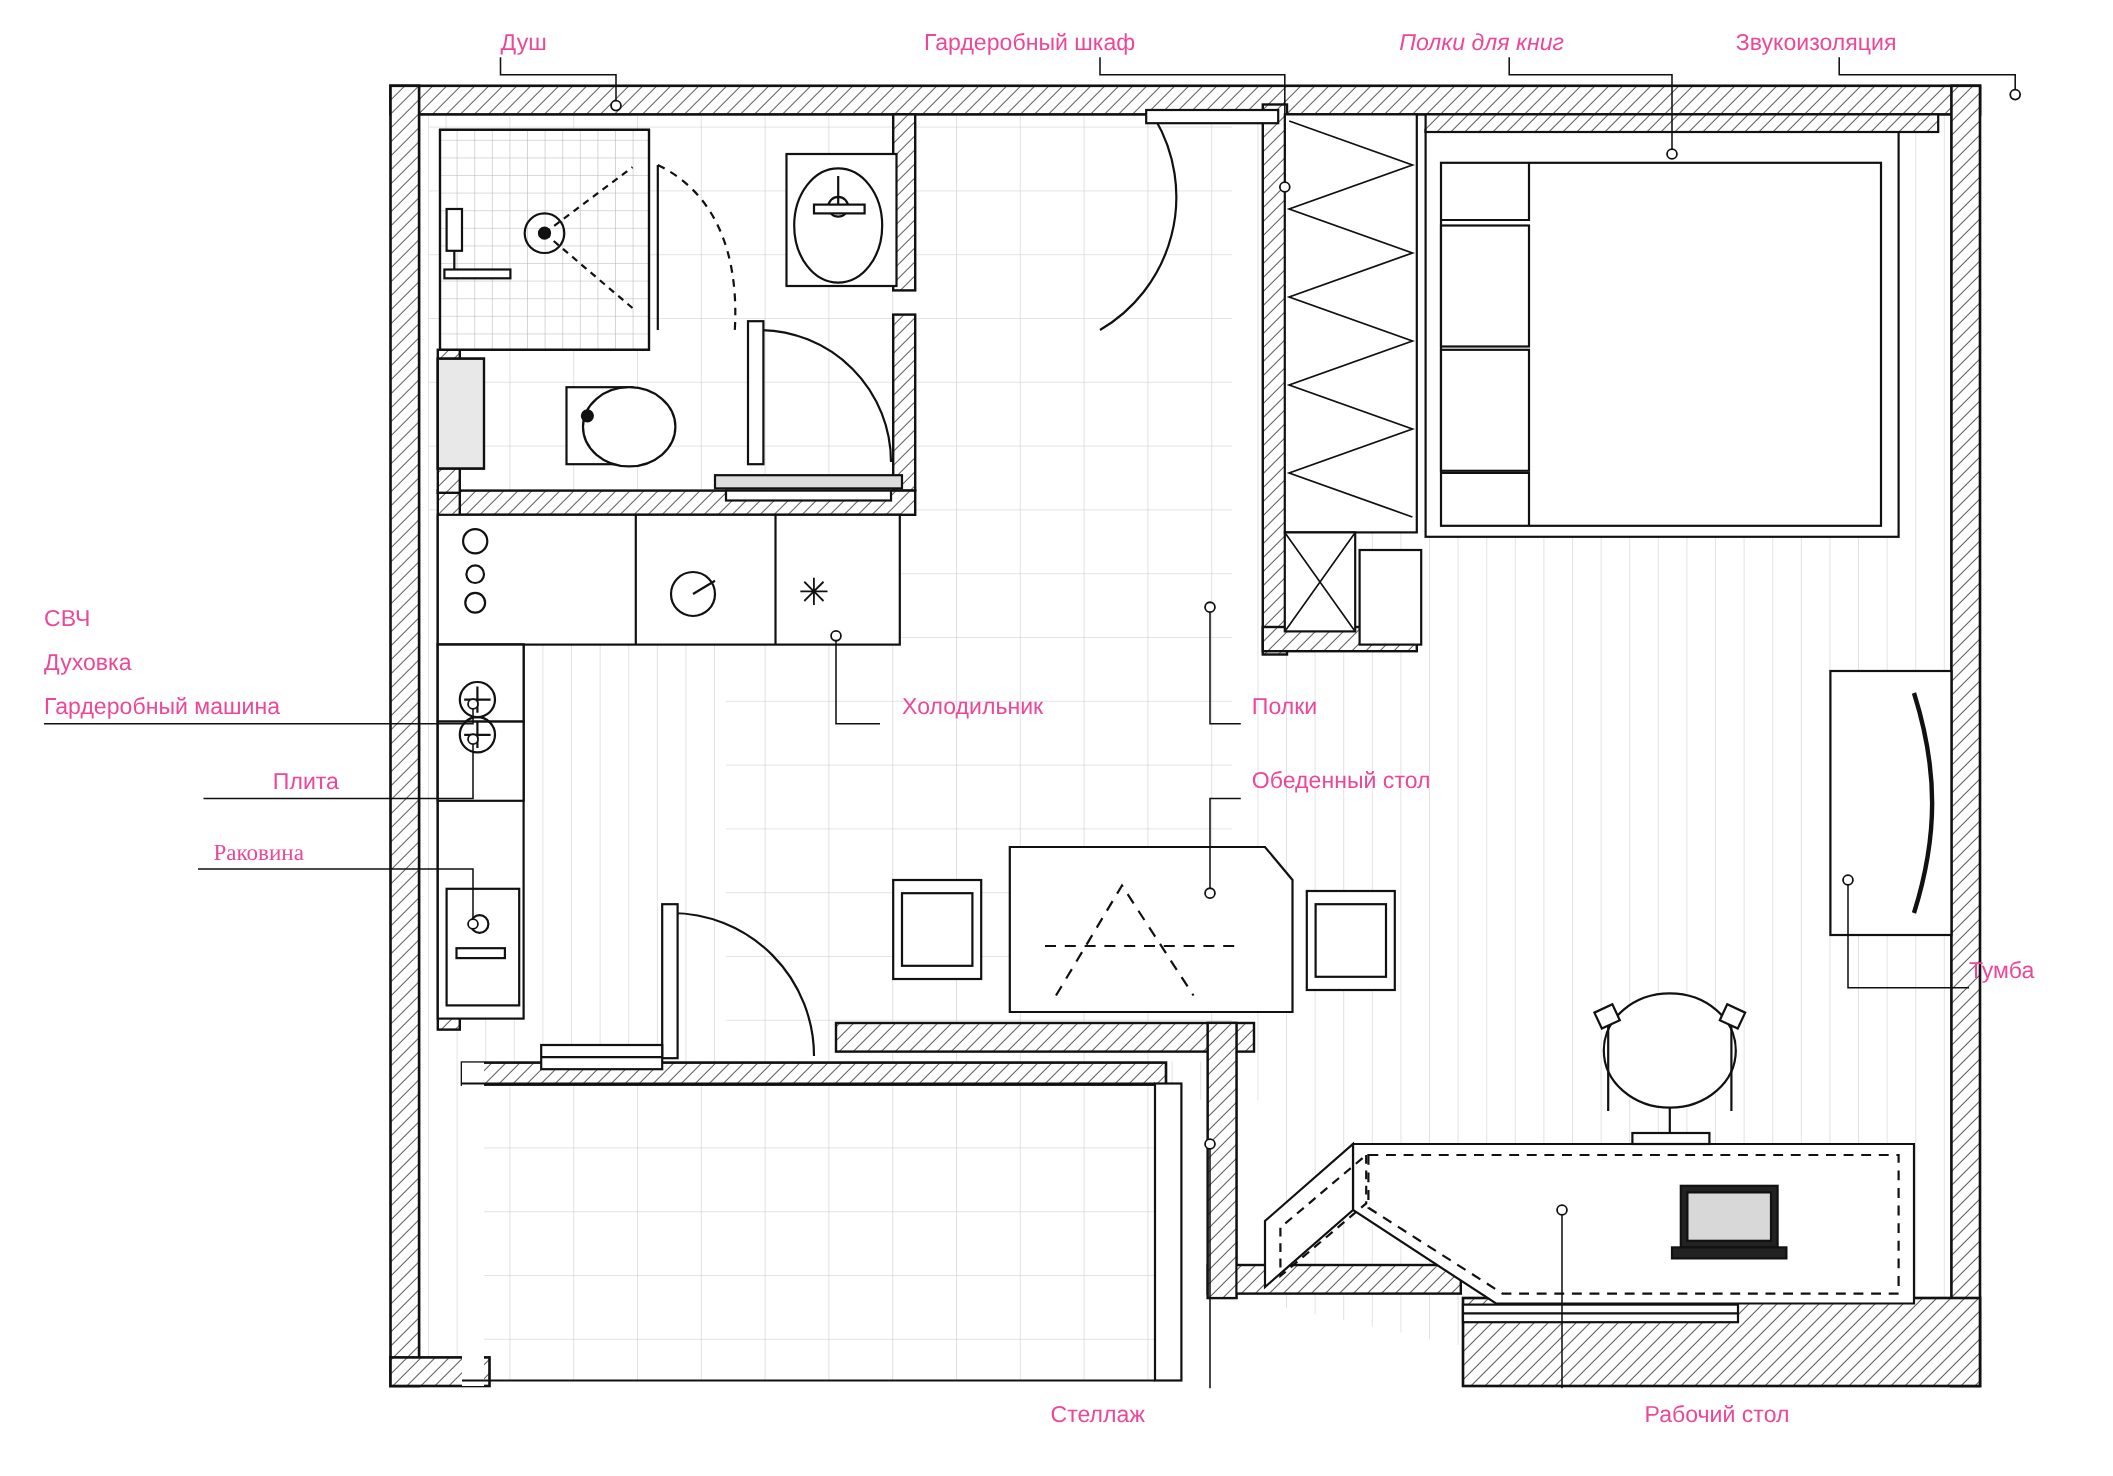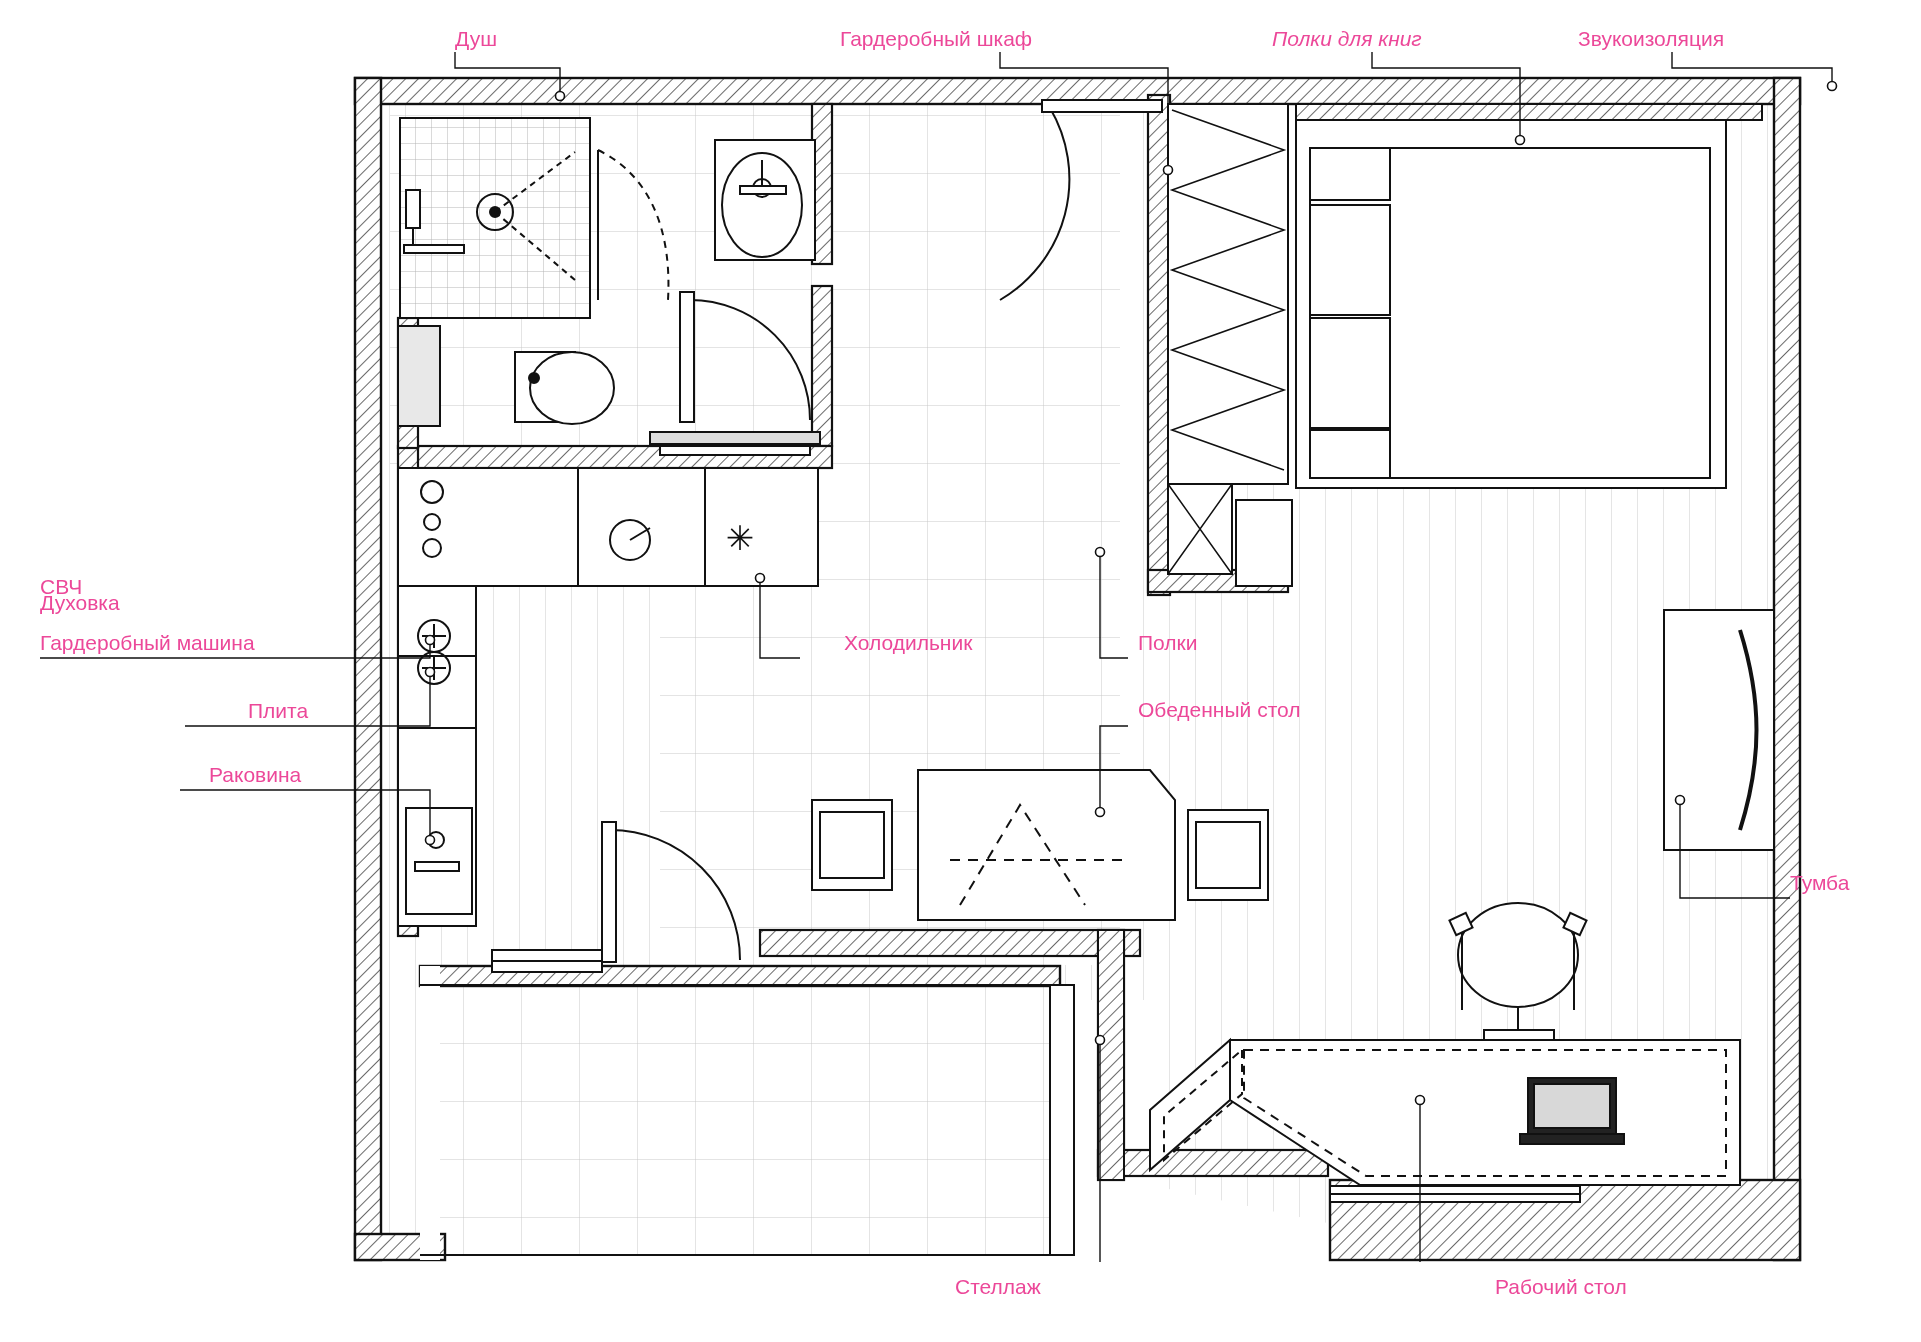--- a/index.html
+++ b/index.html
@@ -258,24 +258,24 @@
       <polyline points="1420,1262 1420,1100" fill="none" stroke="#111111" stroke-width="1.4"></polyline>
       <circle cx="1420" cy="1100" r="4.5" fill="#fff" stroke="#111111" stroke-width="1.6"></circle>
     </g>
 </svg>
 
 <div id="labels">
     <div class="lbl" style="left: 455px; top: 24px;">Душ</div>
     <div class="lbl" style="left: 840px; top: 24px;">Гардеробный шкаф</div>
     <div class="lbl" style="left: 1272px; top: 24px; font-style: italic;">Полки для книг</div>
     <div class="lbl" style="left: 1578px; top: 24px;">Звукоизоляция</div>
-    <div class="lbl" style="left: 40px; top: 548px; margin-top: 24px;">СВЧ</div>
+    <div class="lbl" style="left: 40px; top: 548px;">СВЧ</div>
     <div class="lbl" style="left: 40px; top: 588px;">Духовка</div>
     <div class="lbl" style="left: 40px; top: 628px;">Гардеробный машина</div>
     <div class="lbl" style="left: 248px; top: 696px;">Плита</div>
-    <div class="lbl" style="left: 820px; top: 628px; margin-left: 24px;">Холодильник</div>
+    <div class="lbl" style="left: 820px; top: 628px;">Холодильник</div>
     <div class="lbl" style="left: 1138px; top: 628px;">Полки</div>
     <div class="lbl" style="left: 1138px; top: 695px;">Обеденный стол</div>
-    <div class="lbl" style="left: 209px; top: 760px;">Раковина</div>
+    <div class="lbl" style="left: 194px; top: 760px; font-family: Liberation Serif, serif;">Раковина</div>
     <div class="lbl" style="left: 1790px; top: 868px;">Тумба</div>
     <div class="lbl" style="left: 955px; top: 1272px; text-align: right;">Стеллаж</div>
     <div class="lbl" style="left: 1495px; top: 1272px;">Рабочий стол</div>
   </div>
 
 </body></html>

